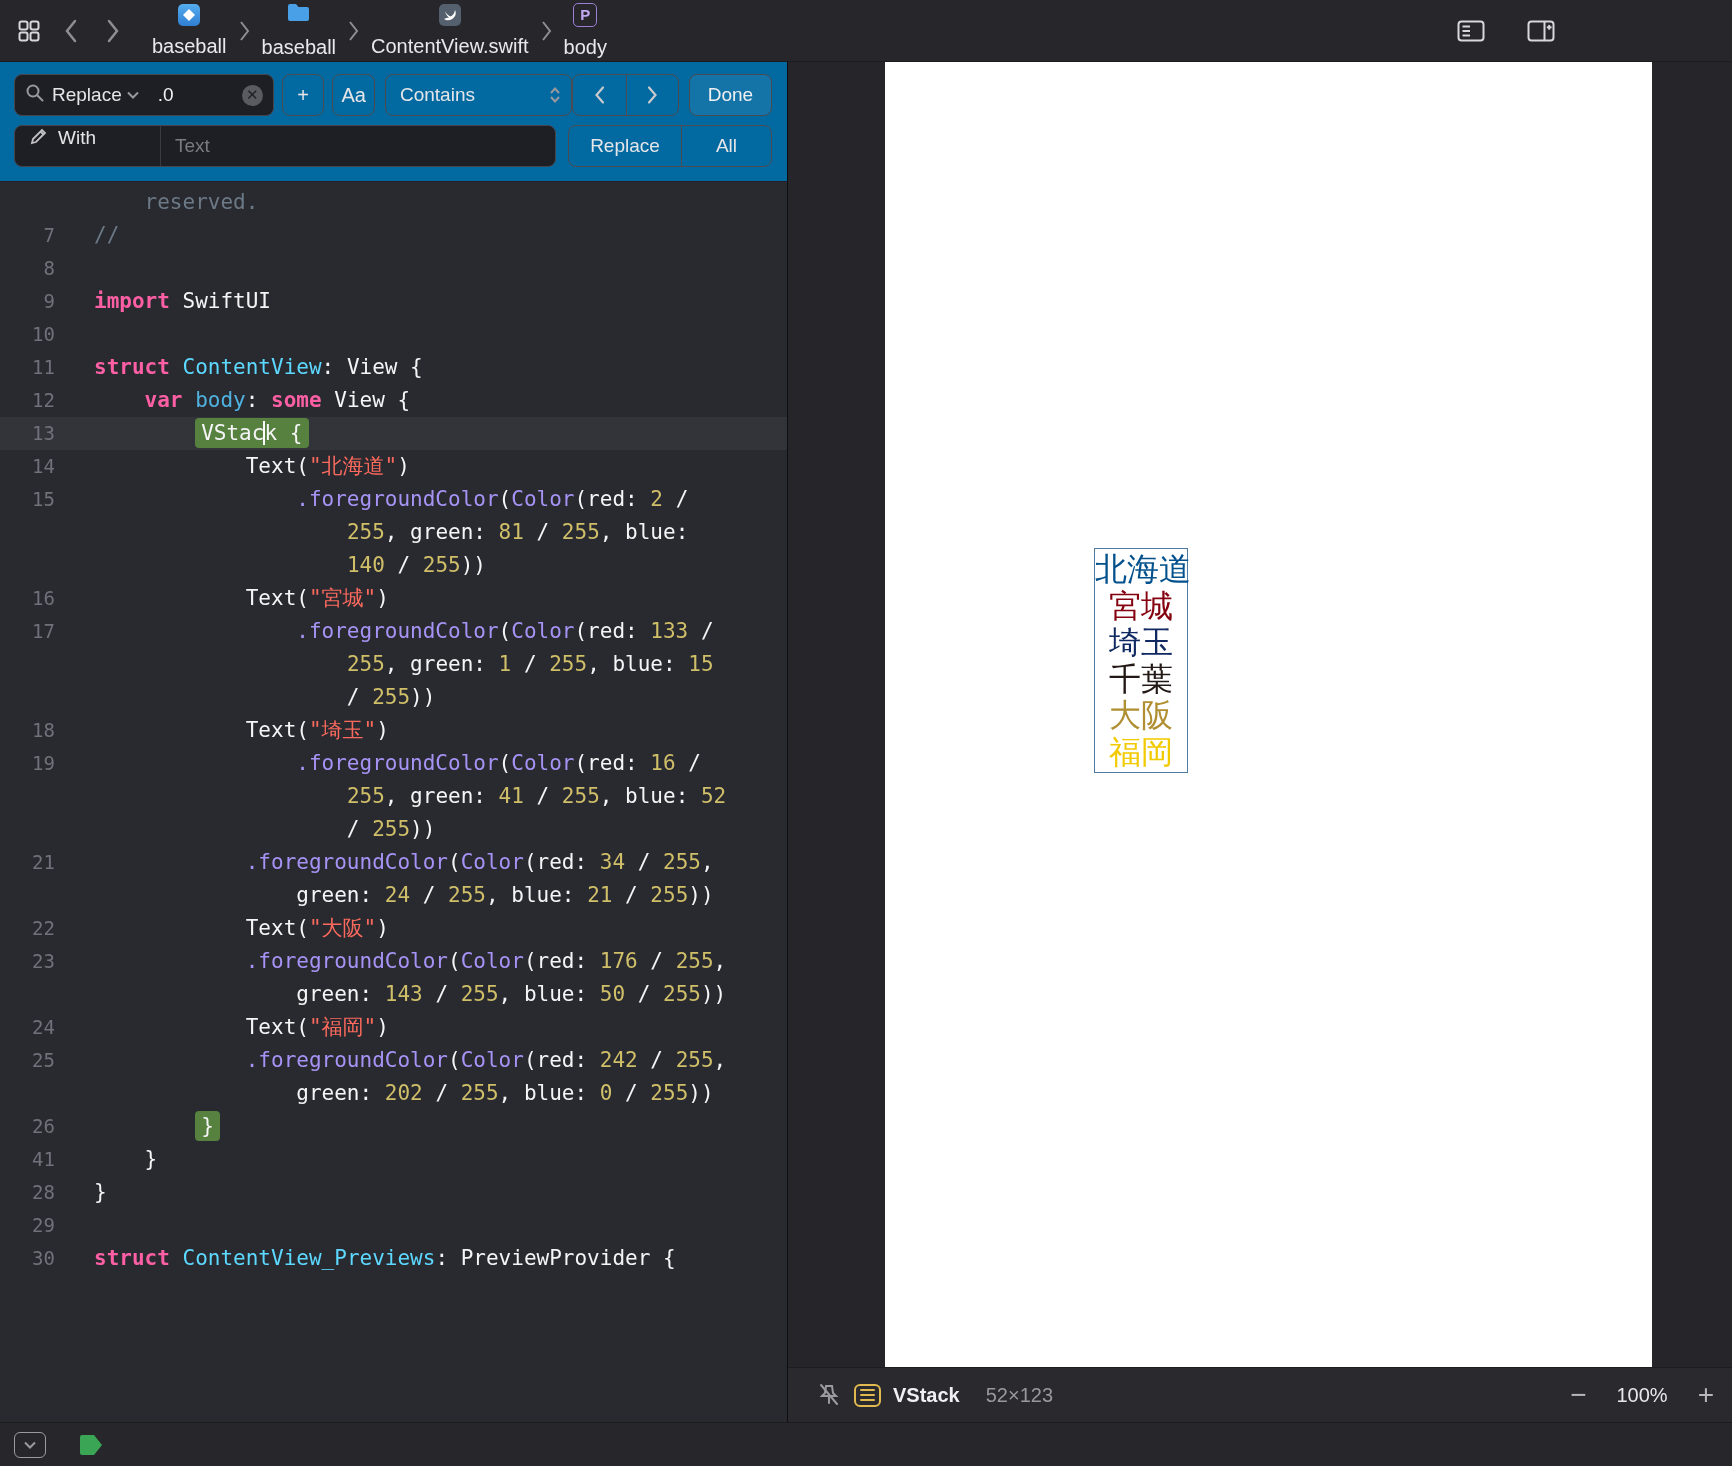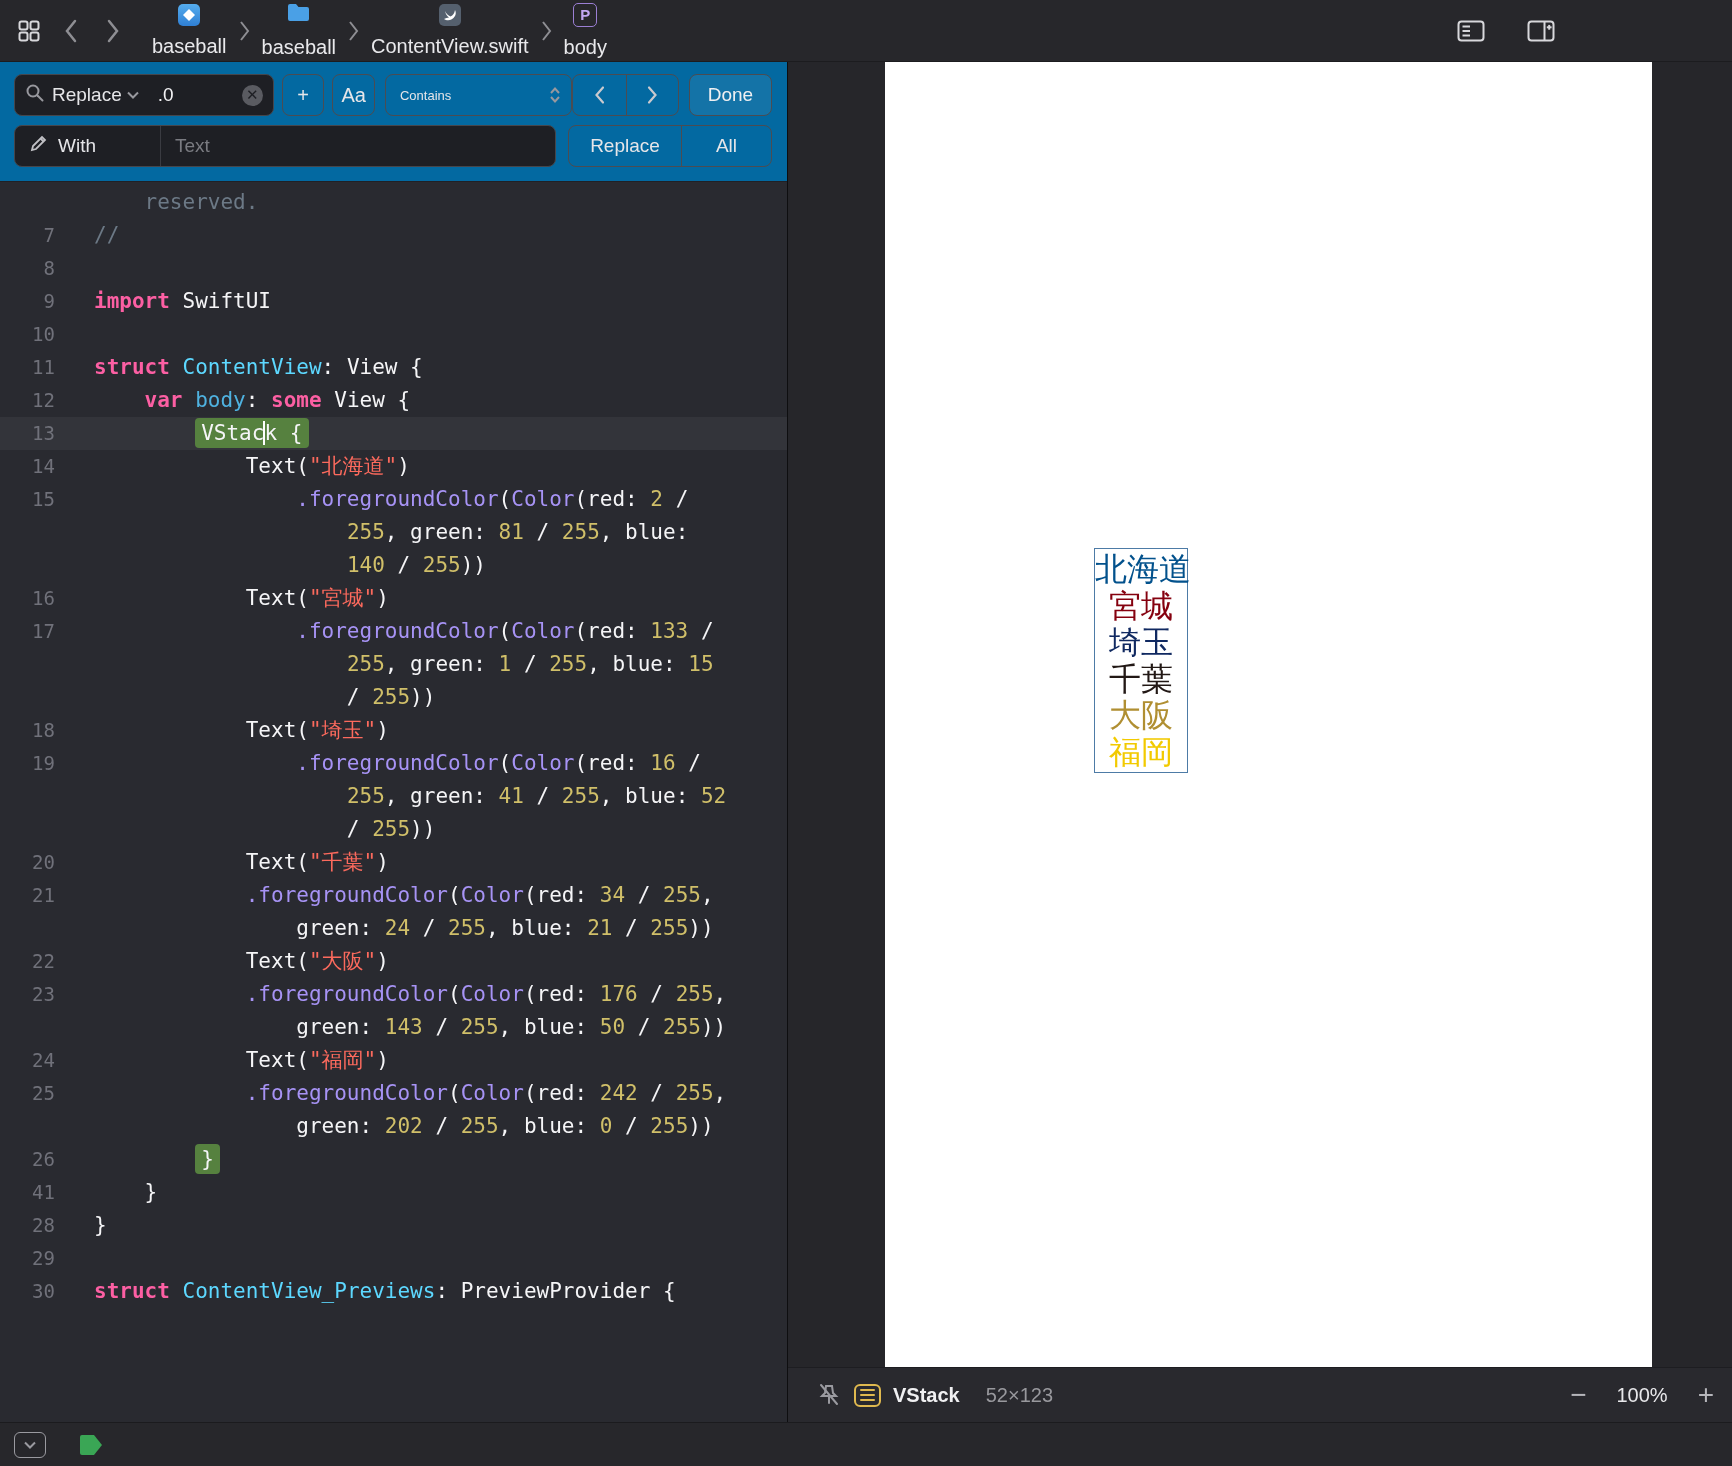--- a/index.html
+++ b/index.html
@@ -27,27 +27,27 @@
   
   .findbar { padding:12px 15px 14px 14px; background:#0369a1; border-bottom:1px solid #202126; }
   .fb-row { display:flex; align-items:center; height:42px; }
   .fb-row + .fb-row { margin-top:9px; }
   .field { background:#1e1f24; border:1px solid #45464c; border-radius:8px; height:42px; display:flex; align-items:center; color:#e6e6e9; font-size:19px; }
   .search-field { width:268px; padding:0 10px; gap:7px; }
   .mode-label { cursor:pointer; display:inline-flex; align-items:center; gap:5px; }
   .search-val { flex:1; color:#f2f2f4; font-size:19px; padding-left:12px; }
   .clear-btn { width:21px; height:21px; border-radius:50%; background:#5a5b61; color:#1e1f24; font-size:15px; display:inline-flex; align-items:center; justify-content:center; cursor:pointer; }
   .sq-btn { width:44px; height:42px; border:1px solid #4b4c52; border-radius:8px; color:#e6e6e9; font-size:20px; display:inline-flex; align-items:center; justify-content:center; margin-left:8px; cursor:pointer; background:transparent; }
-  .dd { width:193px; height:42px; border:1px solid #4b4c52; border-radius:8px; margin-left:10px; display:flex; align-items:center; justify-content:space-between; padding:0 10px 0 14px; color:#e6e6e9; font-size:13px; cursor:pointer; }
+  .dd { width:193px; height:42px; border:1px solid #4b4c52; border-radius:8px; margin-left:10px; display:flex; align-items:center; justify-content:space-between; padding:0 10px 0 14px; color:#e6e6e9; font-size:19px; cursor:pointer; }
   .grp { display:flex; border:1px solid #4b4c52; border-radius:8px; overflow:hidden; height:42px; }
   .grp .cell { display:inline-flex; align-items:center; justify-content:center; color:#e6e6e9; font-size:19px; cursor:pointer; }
   .grp .cell + .cell { border-left:1px solid #4b4c52; }
   .done-btn { width:86px; height:42px; margin-left:10px; border:1px solid #4b4c52; border-radius:8px; background:rgba(255,255,255,0.07); color:#f0f0f2; font-size:19px; display:inline-flex; align-items:center; justify-content:center; cursor:pointer; }
   .with-field { width:542px; padding:0; }
-  .with-seg { display:inline-flex; align-items:center; gap:10px; padding:16px 14px; width:146px; height:100%; border-right:1px solid #3a3b41; }
+  .with-seg { display:inline-flex; gap:10px; padding:1px 14px; width:146px; height:100%; border-right:1px solid #3a3b41; }
   .with-ph { color:#7a7b81; padding-left:14px; }
   .spacer { flex:1; }
 
   
   .code { flex:1; overflow:hidden; padding-top:4px; font-family:"DejaVu Sans Mono", monospace; font-size:21px; line-height:33px; }
   .crow { display:flex; white-space:pre; }
   .crow.current { background:rgba(255,255,255,0.05); }
   .lnum { width:70px; padding-right:15px; text-align:right; color:#70717a; font-size:19px; flex:none; user-select:none; }
   .lcode { padding-left:24px; color:#f5f5f7; white-space:pre; }
   .tk-pl { color:#f5f5f7; }
@@ -270,21 +270,20 @@
           <div class="crow"><span class="lnum"></span><span class="lcode"><span class="tk-pl">                    </span><span class="tk-nu">255</span><span class="tk-pl">, green: </span><span class="tk-nu">81</span><span class="tk-pl"> / </span><span class="tk-nu">255</span><span class="tk-pl">, blue:</span></span></div>
           <div class="crow"><span class="lnum"></span><span class="lcode"><span class="tk-pl">                    </span><span class="tk-nu">140</span><span class="tk-pl"> / </span><span class="tk-nu">255</span><span class="tk-pl">))</span></span></div>
           <div class="crow"><span class="lnum">16</span><span class="lcode"><span class="tk-pl">            Text(</span><span class="tk-st">"宮城"</span><span class="tk-pl">)</span></span></div>
           <div class="crow"><span class="lnum">17</span><span class="lcode"><span class="tk-pl">                </span><span class="tk-fn">.foregroundColor</span><span class="tk-pl">(</span><span class="tk-fn">Color</span><span class="tk-pl">(red: </span><span class="tk-nu">133</span><span class="tk-pl"> /</span></span></div>
           <div class="crow"><span class="lnum"></span><span class="lcode"><span class="tk-pl">                    </span><span class="tk-nu">255</span><span class="tk-pl">, green: </span><span class="tk-nu">1</span><span class="tk-pl"> / </span><span class="tk-nu">255</span><span class="tk-pl">, blue: </span><span class="tk-nu">15</span></span></div>
           <div class="crow"><span class="lnum"></span><span class="lcode"><span class="tk-pl">                    / </span><span class="tk-nu">255</span><span class="tk-pl">))</span></span></div>
           <div class="crow"><span class="lnum">18</span><span class="lcode"><span class="tk-pl">            Text(</span><span class="tk-st">"埼玉"</span><span class="tk-pl">)</span></span></div>
           <div class="crow"><span class="lnum">19</span><span class="lcode"><span class="tk-pl">                </span><span class="tk-fn">.foregroundColor</span><span class="tk-pl">(</span><span class="tk-fn">Color</span><span class="tk-pl">(red: </span><span class="tk-nu">16</span><span class="tk-pl"> /</span></span></div>
           <div class="crow"><span class="lnum"></span><span class="lcode"><span class="tk-pl">                    </span><span class="tk-nu">255</span><span class="tk-pl">, green: </span><span class="tk-nu">41</span><span class="tk-pl"> / </span><span class="tk-nu">255</span><span class="tk-pl">, blue: </span><span class="tk-nu">52</span></span></div>
           <div class="crow"><span class="lnum"></span><span class="lcode"><span class="tk-pl">                    / </span><span class="tk-nu">255</span><span class="tk-pl">))</span></span></div>
-          <div class="crow"><span class="lnum">20</span><span class="lcode"><span class="tk-pl">            Text(</span><span class="tk-st">"千葉"</span><span class="tk-pl">)</span></span></div>
           <div class="crow"><span class="lnum">21</span><span class="lcode"><span class="tk-pl">            </span><span class="tk-fn">.foregroundColor</span><span class="tk-pl">(</span><span class="tk-fn">Color</span><span class="tk-pl">(red: </span><span class="tk-nu">34</span><span class="tk-pl"> / </span><span class="tk-nu">255</span><span class="tk-pl">,</span></span></div>
           <div class="crow"><span class="lnum"></span><span class="lcode"><span class="tk-pl">                green: </span><span class="tk-nu">24</span><span class="tk-pl"> / </span><span class="tk-nu">255</span><span class="tk-pl">, blue: </span><span class="tk-nu">21</span><span class="tk-pl"> / </span><span class="tk-nu">255</span><span class="tk-pl">))</span></span></div>
           <div class="crow"><span class="lnum">22</span><span class="lcode"><span class="tk-pl">            Text(</span><span class="tk-st">"大阪"</span><span class="tk-pl">)</span></span></div>
           <div class="crow"><span class="lnum">23</span><span class="lcode"><span class="tk-pl">            </span><span class="tk-fn">.foregroundColor</span><span class="tk-pl">(</span><span class="tk-fn">Color</span><span class="tk-pl">(red: </span><span class="tk-nu">176</span><span class="tk-pl"> / </span><span class="tk-nu">255</span><span class="tk-pl">,</span></span></div>
           <div class="crow"><span class="lnum"></span><span class="lcode"><span class="tk-pl">                green: </span><span class="tk-nu">143</span><span class="tk-pl"> / </span><span class="tk-nu">255</span><span class="tk-pl">, blue: </span><span class="tk-nu">50</span><span class="tk-pl"> / </span><span class="tk-nu">255</span><span class="tk-pl">))</span></span></div>
           <div class="crow"><span class="lnum">24</span><span class="lcode"><span class="tk-pl">            Text(</span><span class="tk-st">"福岡"</span><span class="tk-pl">)</span></span></div>
           <div class="crow"><span class="lnum">25</span><span class="lcode"><span class="tk-pl">            </span><span class="tk-fn">.foregroundColor</span><span class="tk-pl">(</span><span class="tk-fn">Color</span><span class="tk-pl">(red: </span><span class="tk-nu">242</span><span class="tk-pl"> / </span><span class="tk-nu">255</span><span class="tk-pl">,</span></span></div>
           <div class="crow"><span class="lnum"></span><span class="lcode"><span class="tk-pl">                green: </span><span class="tk-nu">202</span><span class="tk-pl"> / </span><span class="tk-nu">255</span><span class="tk-pl">, blue: </span><span class="tk-nu">0</span><span class="tk-pl"> / </span><span class="tk-nu">255</span><span class="tk-pl">))</span></span></div>
           <div class="crow"><span class="lnum">26</span><span class="lcode"><span class="tk-pl">        </span><span class="tk-sel">}</span></span></div>
           <div class="crow"><span class="lnum">41</span><span class="lcode"><span class="tk-pl">    }</span></span></div>

